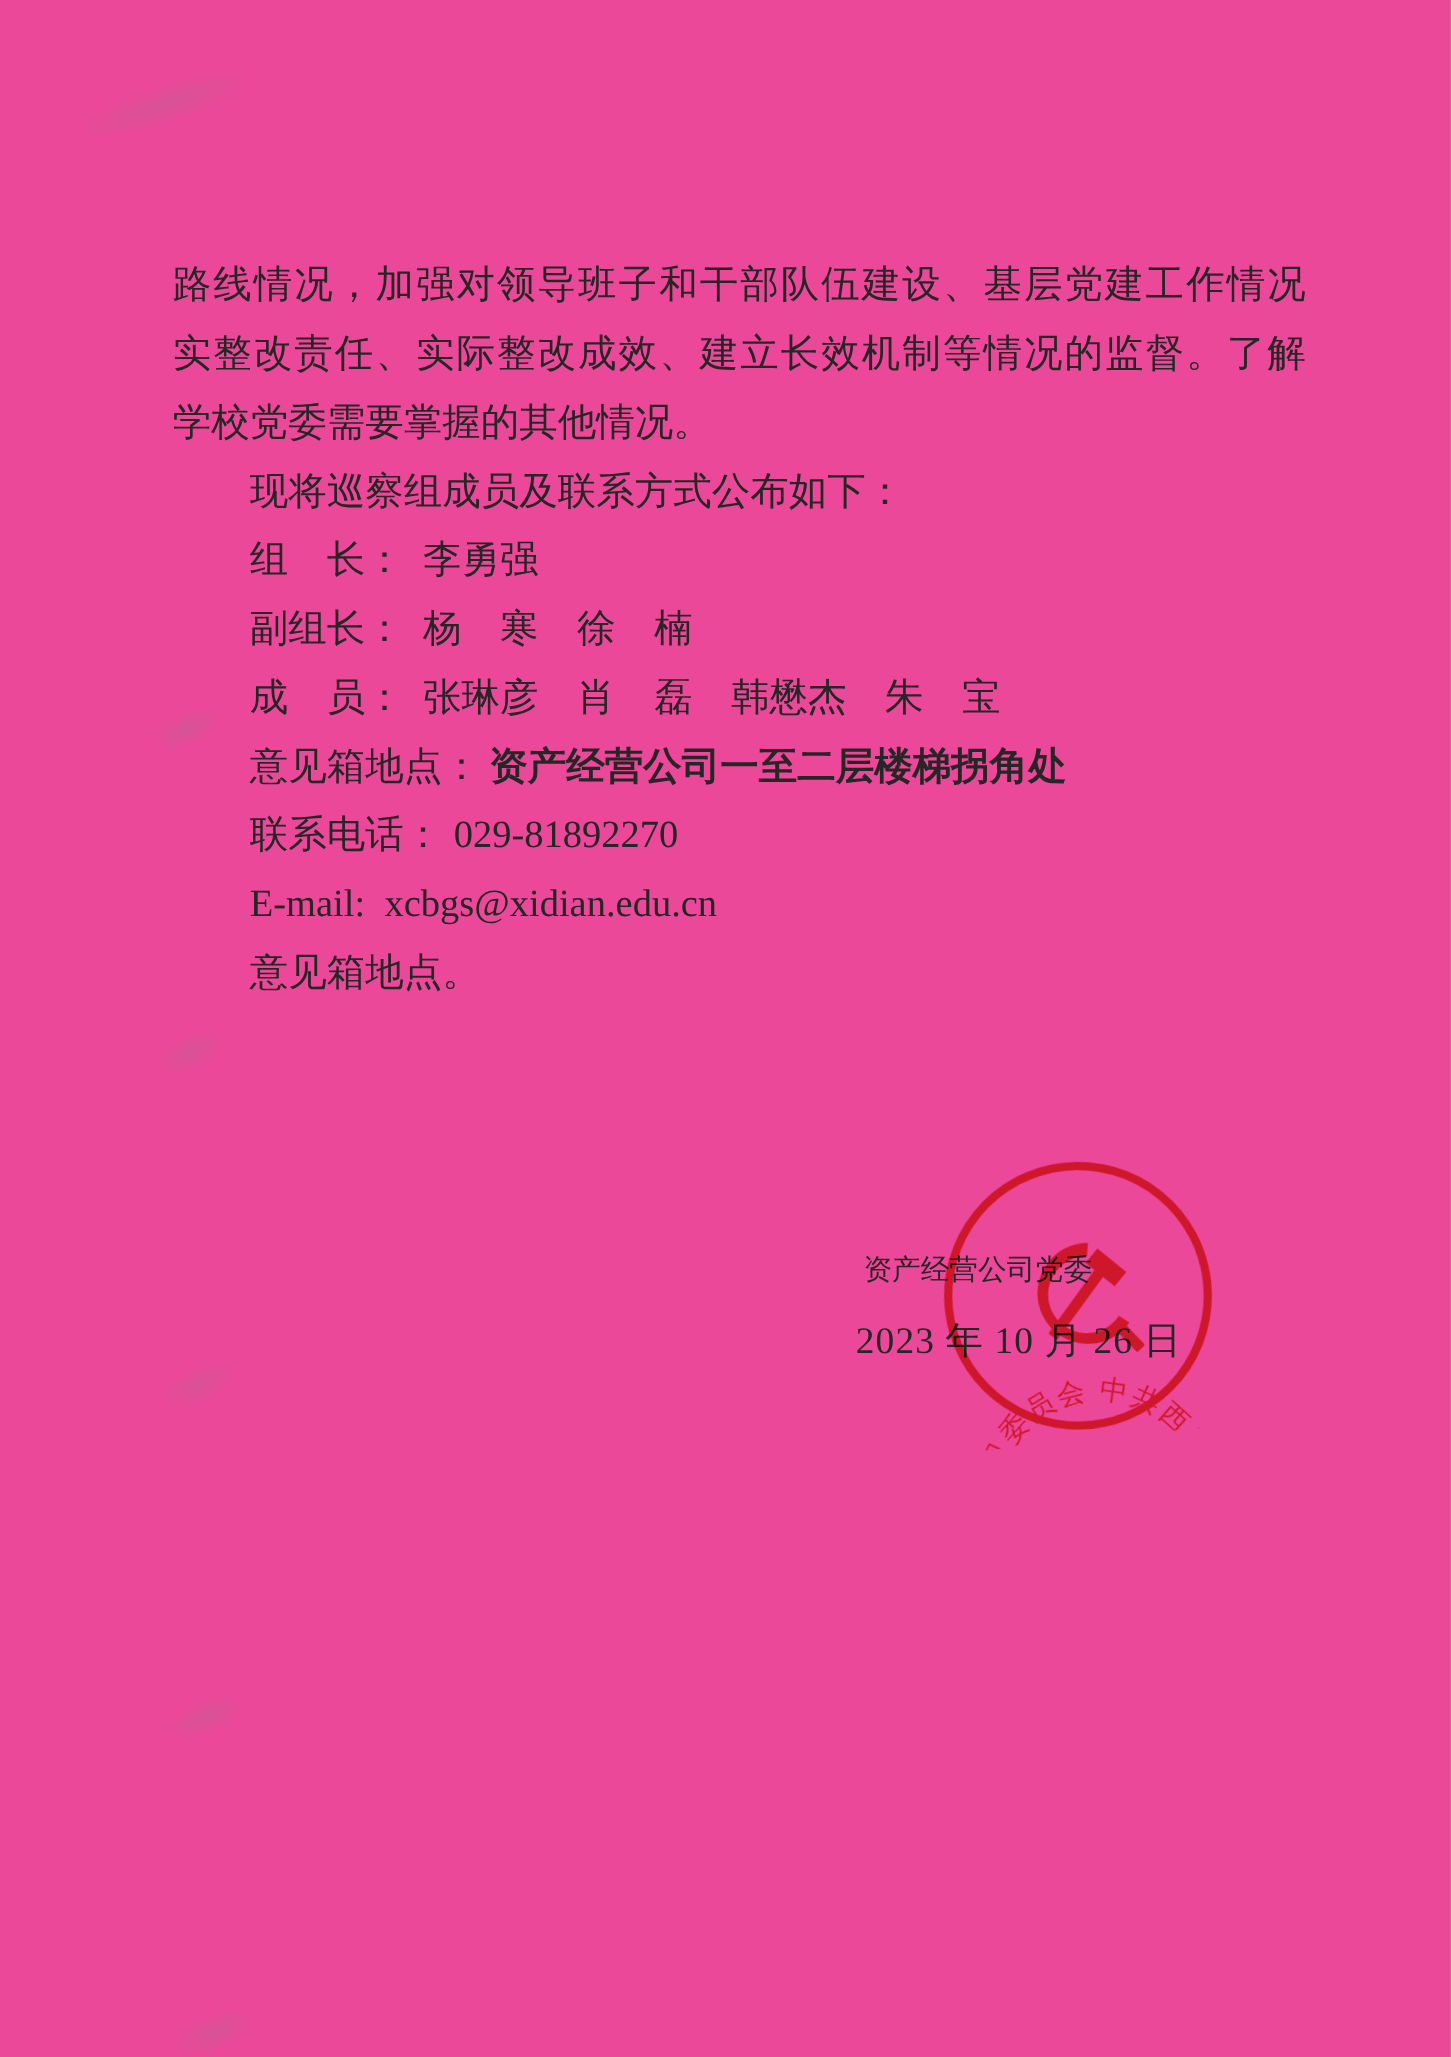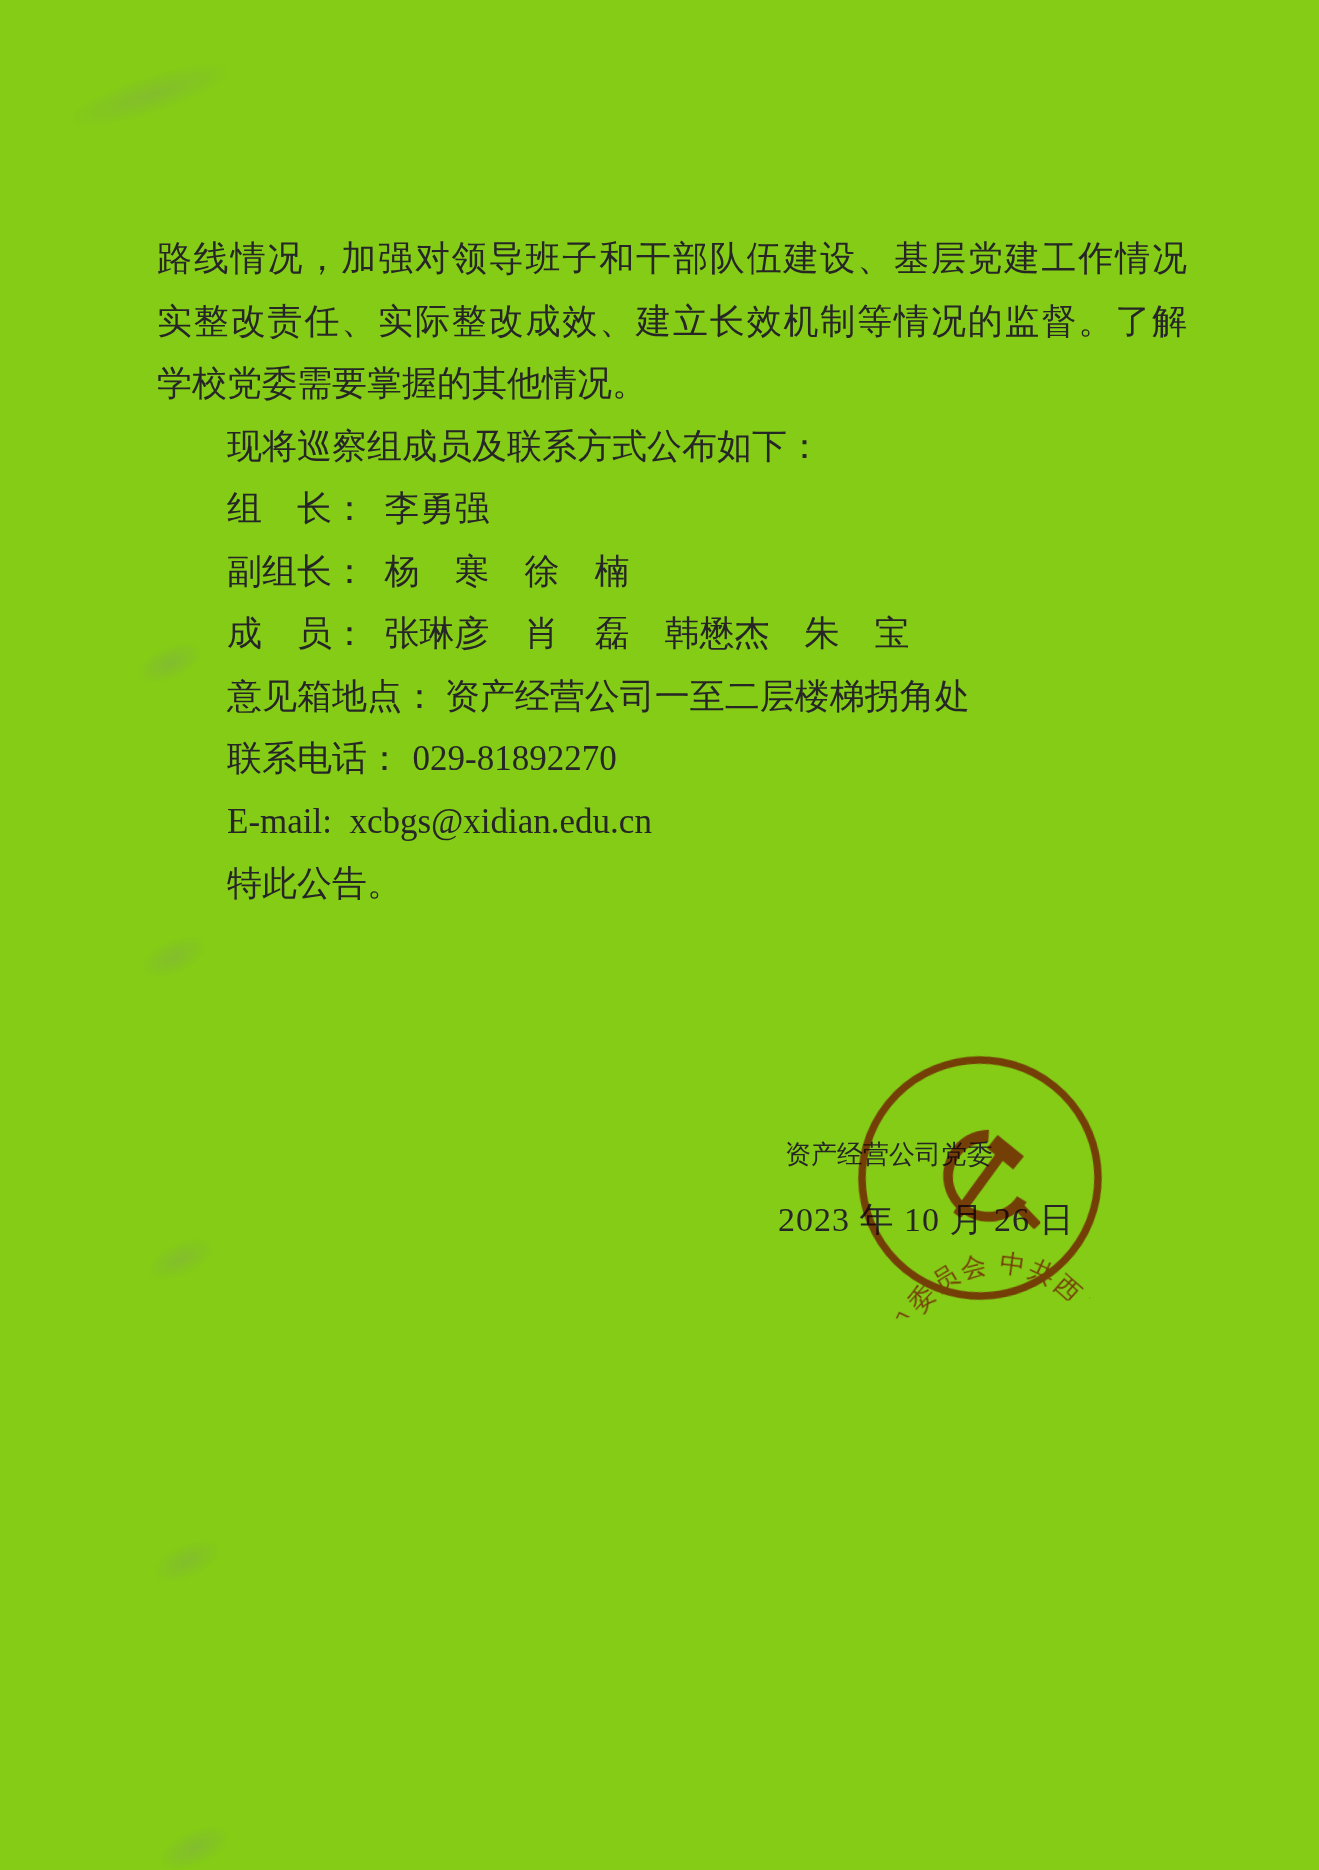--- a/index.html
+++ b/index.html
@@ -1,38 +1,38 @@
 <!DOCTYPE html>
 <html><head>
 <meta charset="utf-8">
 <style>
   html,body { margin:0; padding:0; background:#e8e8e8; }
   .page {
     position:relative;
     width:1319px; height:1870px;
     margin:0 auto;
-    background:#84cc16;
+    background:#ec4899;
     overflow:hidden;
     font-family:"Liberation Serif","DejaVu Serif",serif;
     color:#262626;
   }
   .body-text {
     position:absolute;
     left:157px; top:228px;
     width:1030px;
     font-size:35px;
     line-height:62.5px;
     white-space:normal;
   }
   .jline { text-align:justify; text-align-last:justify; }
   .indent { text-indent:70px; }
   .roster-line { text-indent:70px; white-space:pre; }
   .roster-line .value { margin-left:0.5em; }
   .roster-line.g08 .value { margin-left:0.8em; }
-  .roster-line.g025 .value { margin-left:0.22em; }
+  .roster-line.g025 .value { margin-left:0.22em;font-weight:bold; }
   .roster-line.g03 .value { margin-left:0.3em; }
   .closing-line { text-indent:70px; }
   .signature {
     position:absolute; left:785px; top:1124px;
     font-size:26px; line-height:62.5px; color:#262626;
   }
   .date-line {
     position:absolute; left:778px; top:1189px;
     font-size:34px; line-height:62.5px; color:#262626;
     letter-spacing:1px;
@@ -77,21 +77,21 @@
 
     <div class="indent">现将巡察组成员及联系方式公布如下：</div>
 
     <div class="roster-line"><span class="label">组　长：</span><span class="value">李勇强</span></div>
     <div class="roster-line"><span class="label">副组长：</span><span class="value">杨　寒　徐　楠</span></div>
     <div class="roster-line"><span class="label">成　员：</span><span class="value">张琳彦　肖　磊　韩懋杰　朱　宝</span></div>
     <div class="roster-line g025"><span class="label">意见箱地点：</span><span class="value">资产经营公司一至二层楼梯拐角处</span></div>
     <div class="roster-line g03"><span class="label">联系电话：</span><span class="value">029-81892270</span></div>
     <div class="roster-line"><span class="label">E-mail:</span><span class="value">xcbgs@xidian.edu.cn</span></div>
 
-    <div class="closing-line">特此公告。</div>
+    <div class="closing-line">意见箱地点。</div>
   </div>
 
   <div class="signature">资产经营公司党委</div>
   <div class="date-line">2023 年 10 月 26 日</div>
 
   <svg class="stamp" viewBox="0 0 262 262" xmlns="http://www.w3.org/2000/svg" xmlns:xlink="http://www.w3.org/1999/xlink">
     <defs>
       <path id="ringPath" d="M131,226 A95,95 0 1 1 130.9,226" fill="none"></path>
     </defs>
     <circle cx="131" cy="131" r="118" fill="none" stroke="#dc362e" stroke-width="7.5"></circle>

